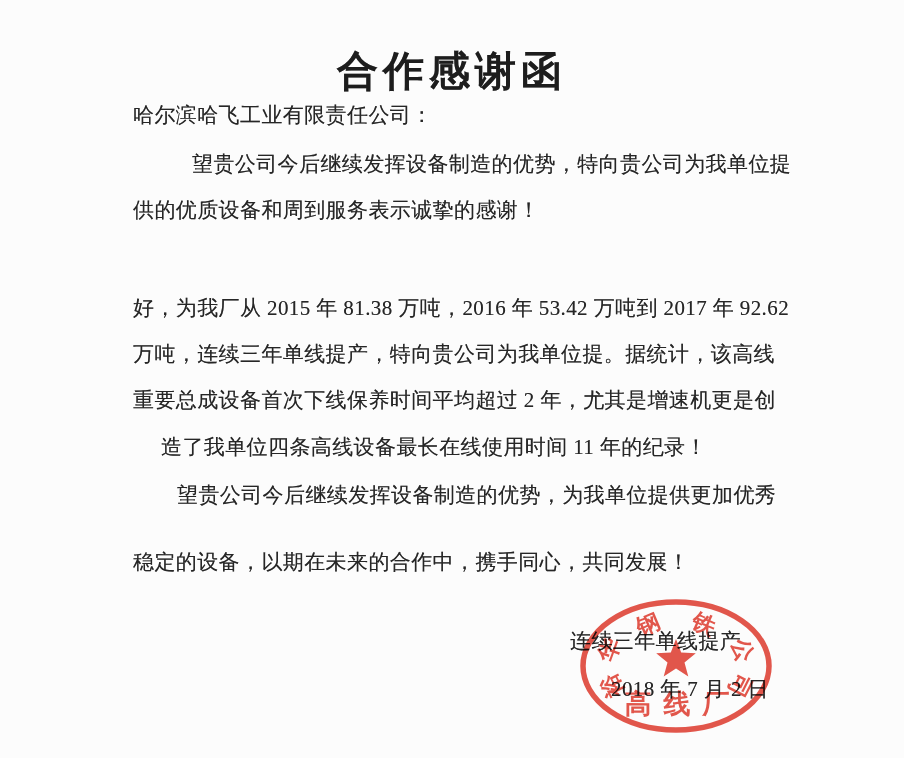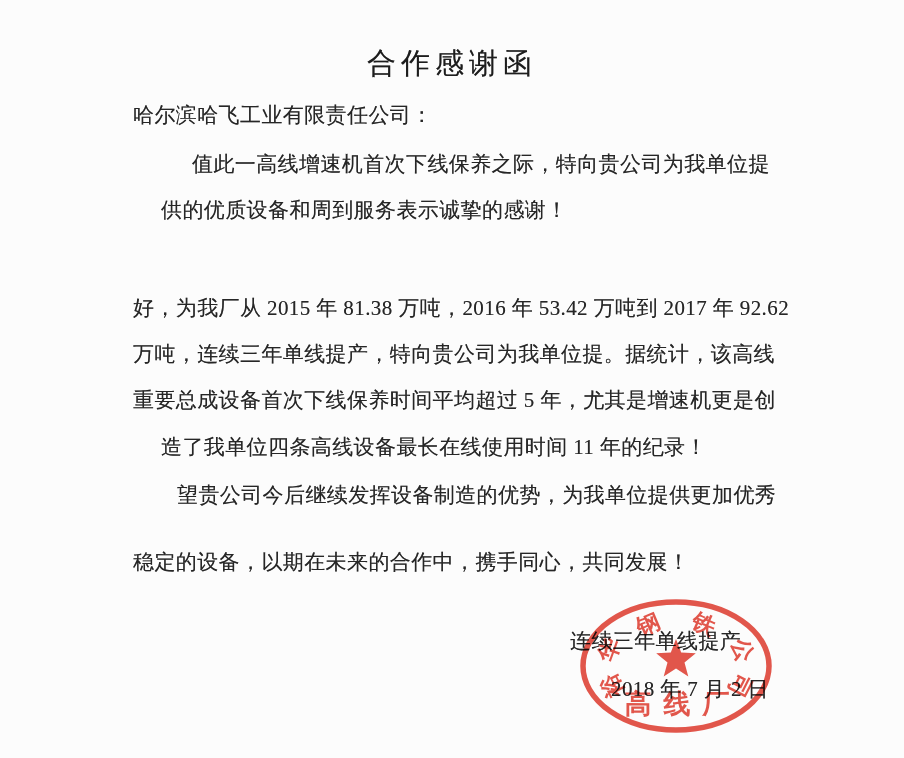--- a/index.html
+++ b/index.html
@@ -15,24 +15,24 @@
     overflow: hidden;
     font-family: "Liberation Serif", "DejaVu Serif", serif;
     color: #2b2b2b;
   }
   .doc-title {
     position: absolute;
     top: 44px;
     left: 0;
     width: 904px;
     text-align: center;
-    font-size: 29px;
+    font-size: 41px;
     letter-spacing: 5px;
     color: #1d1d1d;
-    font-weight: 400;
+    font-weight: 700;
     text-shadow: 0 0 0.6px rgba(30,30,30,0.55);
     white-space: nowrap;
   }
   .line {
     position: absolute;
     font-size: 21px;
     letter-spacing: 0.4px;
     line-height: 24px;
     color: #262626;
     white-space: nowrap;
@@ -54,30 +54,30 @@
 </style>
 </head>
 <body>
 
 <div class="page">
 
   <div class="doc-title">合作感谢函</div>
 
   <div class="line" style="left:133px; top:103px;">哈尔滨哈飞工业有限责任公司：</div>
 
-  <div class="line" style="left:192px; top:152px;">值此一高线增速机首次下线保养之际，特向贵公司为我单位提</div>
+  <div class="line" style="left:192px; top:152px;">望贵公司今后继续发挥设备制造的优势，特向贵公司为我单位提</div>
 
-  <div class="line" style="left:133px; top:198px;margin-left:28px;">供的优质设备和周到服务表示诚挚的感谢！</div>
+  <div class="line" style="left:133px; top:198px;">供的优质设备和周到服务表示诚挚的感谢！</div>
 
 
   <div class="line" style="left:133px; top:296px;">好，为我厂从 2015 年 81.38 万吨，2016 年 53.42 万吨到 2017 年 92.62</div>
 
   <div class="line" style="left:133px; top:342px;">万吨，连续三年单线提产，特向贵公司为我单位提。据统计，该高线</div>
 
-  <div class="line" style="left:133px; top:388px;">重要总成设备首次下线保养时间平均超过 5 年，尤其是增速机更是创</div>
+  <div class="line" style="left:133px; top:388px;">重要总成设备首次下线保养时间平均超过 2 年，尤其是增速机更是创</div>
 
   <div class="line" style="left:133px; top:435px;margin-left:28px;">造了我单位四条高线设备最长在线使用时间 11 年的纪录！</div>
 
   <div class="line" style="left:177px; top:483px;">望贵公司今后继续发挥设备制造的优势，为我单位提供更加优秀</div>
 
   <div class="line" style="left:133px; top:530px;margin-top:20px;">稳定的设备，以期在未来的合作中，携手同心，共同发展！</div>
 
   <div class="line" style="left:570px; top:629px;">连续三年单线提产</div>
 
   <div class="line" style="left:611px; top:677px;">2018 年 7 月 2 日</div>

